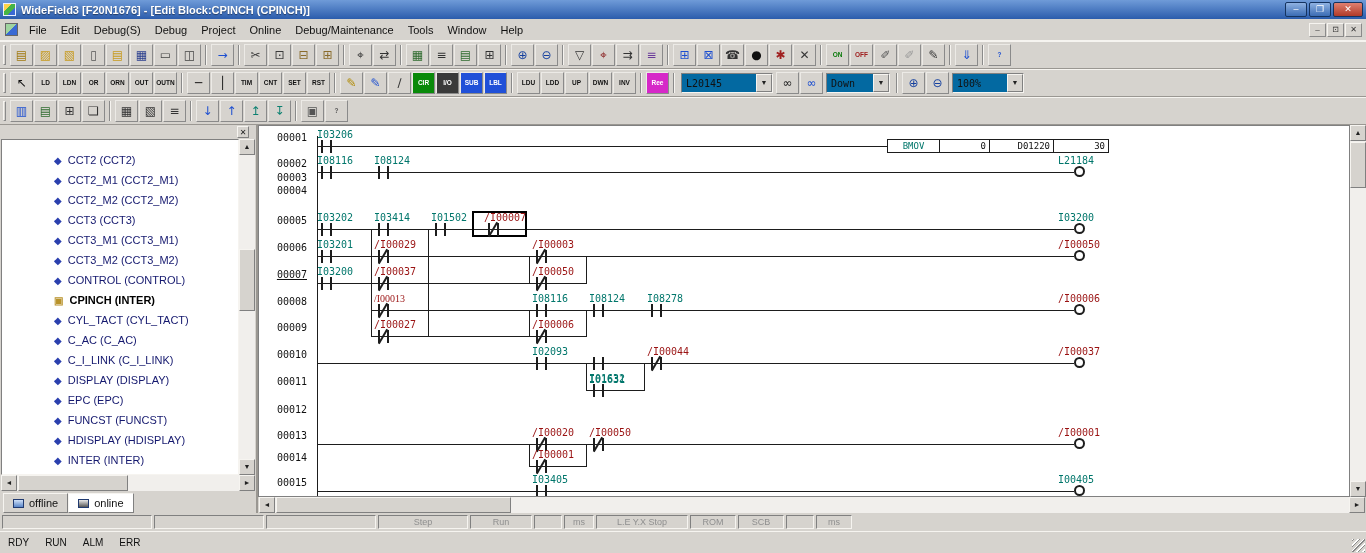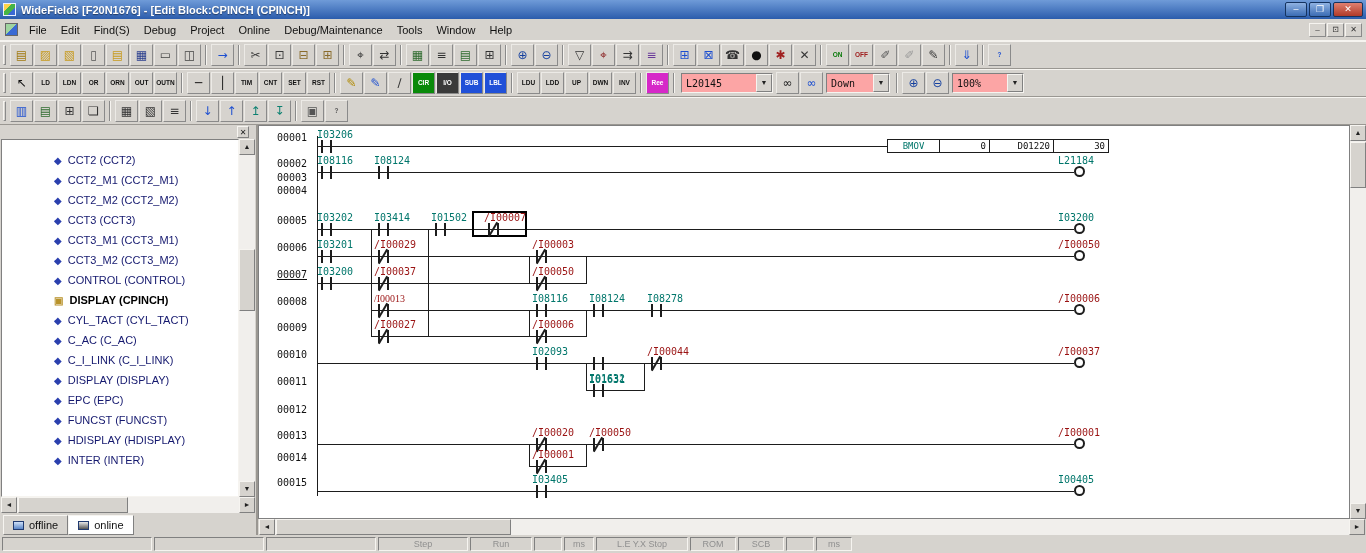--- a/index.html
+++ b/index.html
@@ -31,21 +31,21 @@
 
   
   .toolbar{display:flex;align-items:center;padding:2px 2px;gap:1px;background:#d6d3ce;
            border-top:1px solid #f6f4f0;border-bottom:1px solid #9a9792;flex:0 0 auto;}
   .grip{width:3px;height:20px;border:1px solid;border-color:#f6f4f0 #8a8a8a #8a8a8a #f6f4f0;margin:0 3px 0 1px;}
   .tbtn{width:23px;height:22px;display:flex;align-items:center;justify-content:center;
         border:1px solid;border-color:#eceae6 #8a8a8a #8a8a8a #eceae6;background:#d6d3ce;
         font-size:12px;padding:0;font-family:"DejaVu Sans",sans-serif;line-height:1;}
   .tbtn.txt{font-size:6.5px;font-weight:bold;font-family:"Liberation Sans",sans-serif;letter-spacing:0;}
   .tbsep{width:2px;height:20px;border-left:1px solid #8a8a8a;border-right:1px solid #f6f4f0;margin:0 3px;}
-  .combo{height:20px;background:#fca5a5;border:1px solid;border-color:#808080 #f6f4f0 #f6f4f0 #808080;
+  .combo{height:20px;background:#0369a1;border:1px solid;border-color:#808080 #f6f4f0 #f6f4f0 #808080;
          display:flex;align-items:center;margin:0 2px;}
   .combo .ct{padding:0 4px;flex:1;font-family:"DejaVu Sans Mono",monospace;font-size:10px;color:#111;
              white-space:nowrap;overflow:hidden;}
   .combo .cb{width:16px;height:18px;background:#d6d3ce;border:1px solid;
              border-color:#f6f4f0 #808080 #808080 #f6f4f0;font-size:7px;text-align:center;line-height:16px;color:#222;}
 
   
   .main{flex:1;display:flex;min-height:0;}
   .left{width:258px;display:flex;flex-direction:column;background:#d6d3ce;
         border-right:2px solid #9a9792;flex:0 0 auto;}
@@ -120,21 +120,21 @@
     <button class="winbtn">–</button>
     <button class="winbtn">❐</button>
     <button class="winbtn close">✕</button>
   </div>
 
   <div class="menubar">
     <span class="menu-doc-ico"></span>
     <span style="display:flex;">
         <span class="menu-item">File</span>
         <span class="menu-item">Edit</span>
-        <span class="menu-item">Find(S)</span>
+        <span class="menu-item">Debug(S)</span>
         <span class="menu-item">Debug</span>
         <span class="menu-item">Project</span>
         <span class="menu-item">Online</span>
         <span class="menu-item">Debug/Maintenance</span>
         <span class="menu-item">Tools</span>
         <span class="menu-item">Window</span>
         <span class="menu-item">Help</span>
       </span>
     <span class="mdi">
       <button class="mdibtn">–</button>
@@ -308,21 +308,21 @@
             <div class="tree-item">
               <span class="ico">◆</span>
               <span>CCT3_M2 (CCT3_M2)</span>
             </div>
             <div class="tree-item">
               <span class="ico">◆</span>
               <span>CONTROL (CONTROL)</span>
             </div>
             <div class="tree-item sel">
               <span class="ico">▣</span>
-              <span>DISPLAY (CPINCH)</span>
+              <span>CPINCH (INTER)</span>
             </div>
             <div class="tree-item">
               <span class="ico">◆</span>
               <span>CYL_TACT (CYL_TACT)</span>
             </div>
             <div class="tree-item">
               <span class="ico">◆</span>
               <span>C_AC (C_AC)</span>
             </div>
             <div class="tree-item">
@@ -604,14 +604,21 @@
       <span class="seg" style="width: 90px;">Step</span>
       <span class="seg" style="width: 62px;">Run</span>
       <span class="seg" style="width: 28px;"></span>
       <span class="seg" style="width: 30px;">ms</span>
       <span class="seg" style="width: 92px;">L.E Y.X Stop</span>
       <span class="seg" style="width: 46px;">ROM</span>
       <span class="seg" style="width: 46px;">SCB</span>
       <span class="seg" style="width: 28px;"></span>
       <span class="seg" style="width: 36px;">ms</span>
     </div>
+  <div class="status2">
+    <span class="rgrip"></span>
+  <span>RDY</span>
+      <span>RUN</span>
+      <span>ALM</span>
+      <span>ERR</span>
+    </div>
 
 </div>
 
 </body></html>

